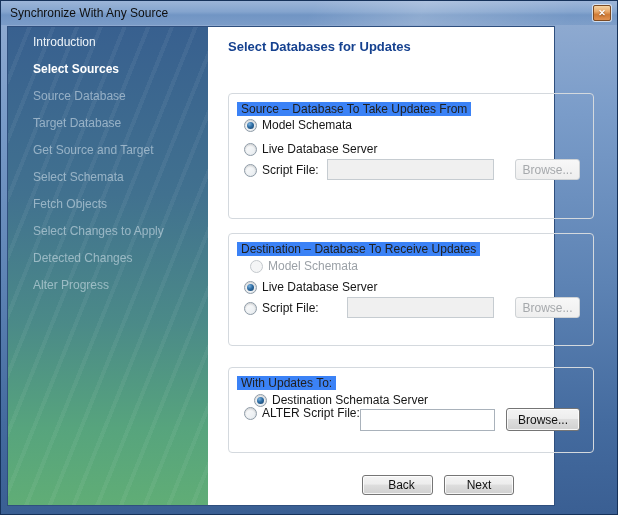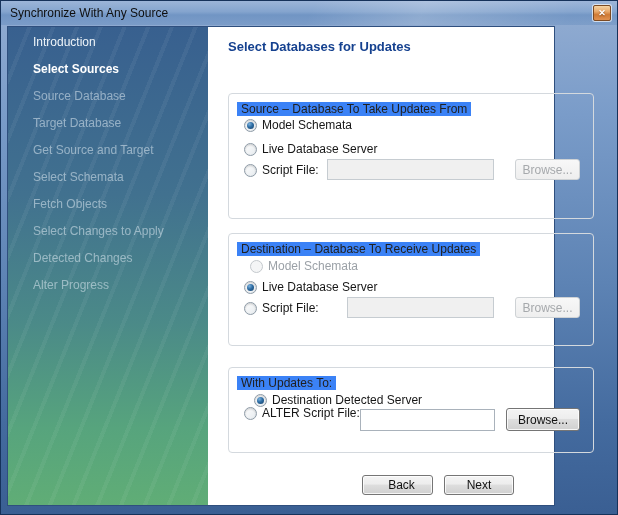--- a/index.html
+++ b/index.html
@@ -147,21 +147,21 @@
           <span class="opt-label">Script File:</span>
         </div>
         <input class="field disabled f2" readonly="" value="" style="">
         <div class="btn disabled b2">Browse...</div>
       </fieldset>
 
       <fieldset class="group g3">
         <span class="group-label">With Updates To:</span>
         <div class="opt" style="left:25px; top:25px;">
           <span class="radio selected"></span>
-          <span class="opt-label">Destination Detected Server</span>
+          <span class="opt-label">Destination Schemata Server</span>
         </div>
         <div class="opt" style="left:15px; top:38px;">
           <span class="radio"></span>
           <span class="opt-label">ALTER Script File:</span>
         </div>
         <input class="field f3" value="" style="">
         <div class="btn b3">Browse...</div>
       </fieldset>
 
       <div class="btn btn-back">Back</div>

